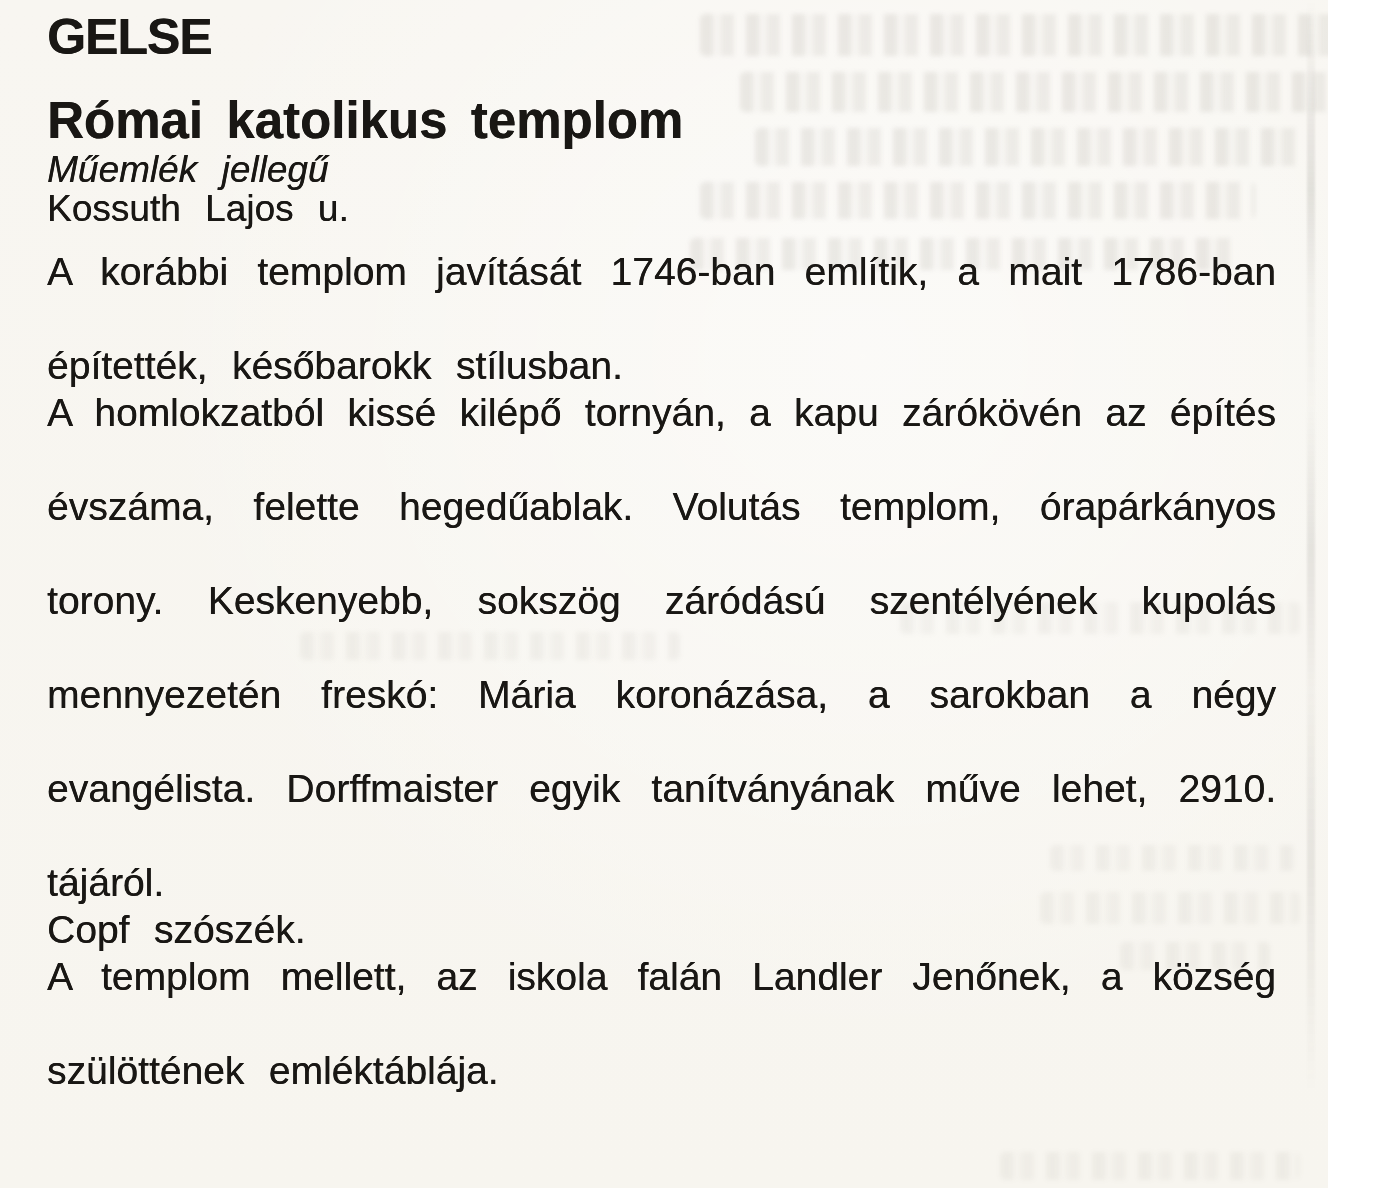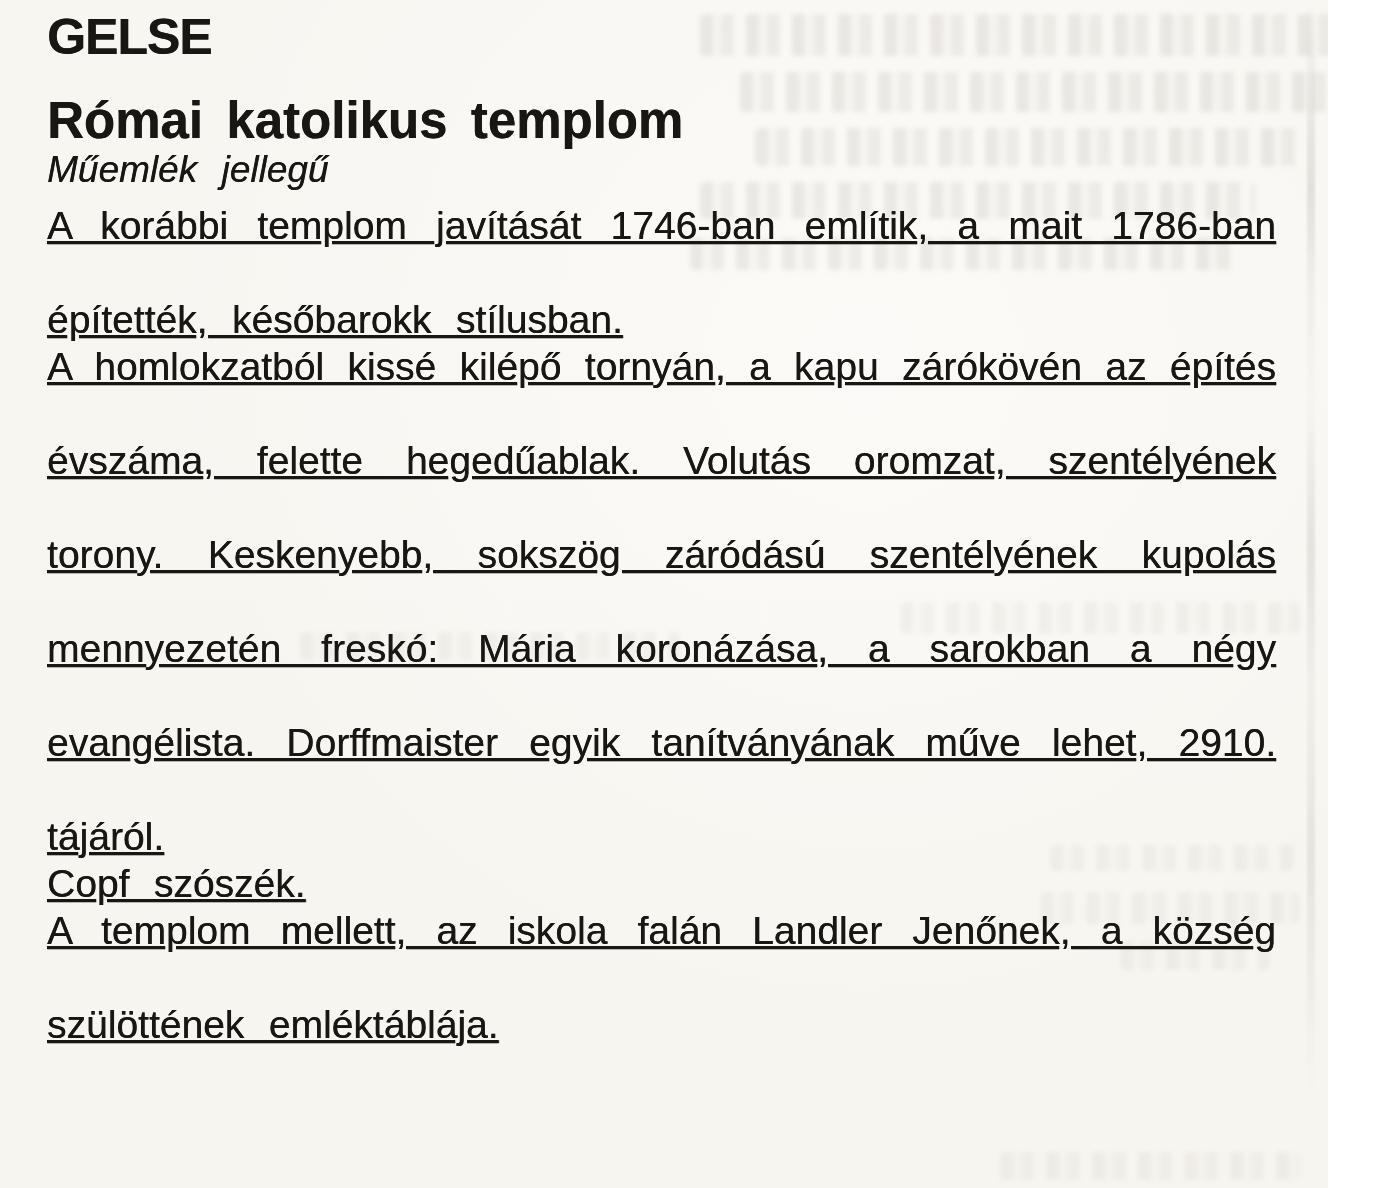--- a/index.html
+++ b/index.html
@@ -32,24 +32,23 @@
   .sec-h.second{margin-top:10px;}
   .detail{
     font-size:37px;line-height:38.5px;
     word-spacing:.38em;
     text-shadow:.3px .3px 0 currentColor;
     white-space:nowrap;
   }
   .detail.italic{font-style:italic;}
   .details{margin-top:9px;}
   .bodyblock{
-    margin-top:12px;
+    margin-top:20px;
     font-size:39px;line-height:47px;
     text-shadow:.3px .3px 0 currentColor;
-    text-decoration:underline;
   }
   .jline{
     text-align:justify;
     word-spacing:.1em;
   }
   
   .jline::after{content:"";display:inline-block;width:100%;height:0;}
   .lline{
     text-align:left;
     word-spacing:.35em;
@@ -93,26 +92,27 @@
   <div class="edge-streak"></div>
 
   <div class="content">
 
     <h1 class="title">GELSE</h1>
 
     <section>
       <h2 class="sec-h">Római katolikus templom</h2>
       <div class="details">
         <div class="detail italic">Műemlék jellegű</div>
+        <div class="detail">Kossuth Lajos u.</div>
       </div>
       <div class="bodyblock">
         <div class="jline">A korábbi templom javítását 1746-ban említik, a mait 1786-ban</div>
         <div class="lline">építették, későbarokk stílusban.</div>
         <div class="jline">A homlokzatból kissé kilépő tornyán, a kapu zárókövén az építés</div>
-        <div class="jline">évszáma, felette hegedűablak. Volutás oromzat, szentélyének</div>
+        <div class="jline">évszáma, felette hegedűablak. Volutás templom, órapárkányos</div>
         <div class="jline">torony. Keskenyebb, sokszög záródású szentélyének kupolás</div>
         <div class="jline">mennyezetén freskó: Mária koronázása, a sarokban a négy</div>
         <div class="jline">evangélista. Dorffmaister egyik tanítványának műve lehet, 2910.</div>
         <div class="lline">tájáról.</div>
         <div class="lline">Copf szószék.</div>
         <div class="jline">A templom mellett, az iskola falán Landler Jenőnek, a község</div>
         <div class="lline">szülöttének emléktáblája.</div>
       </div>
     </section>
 

